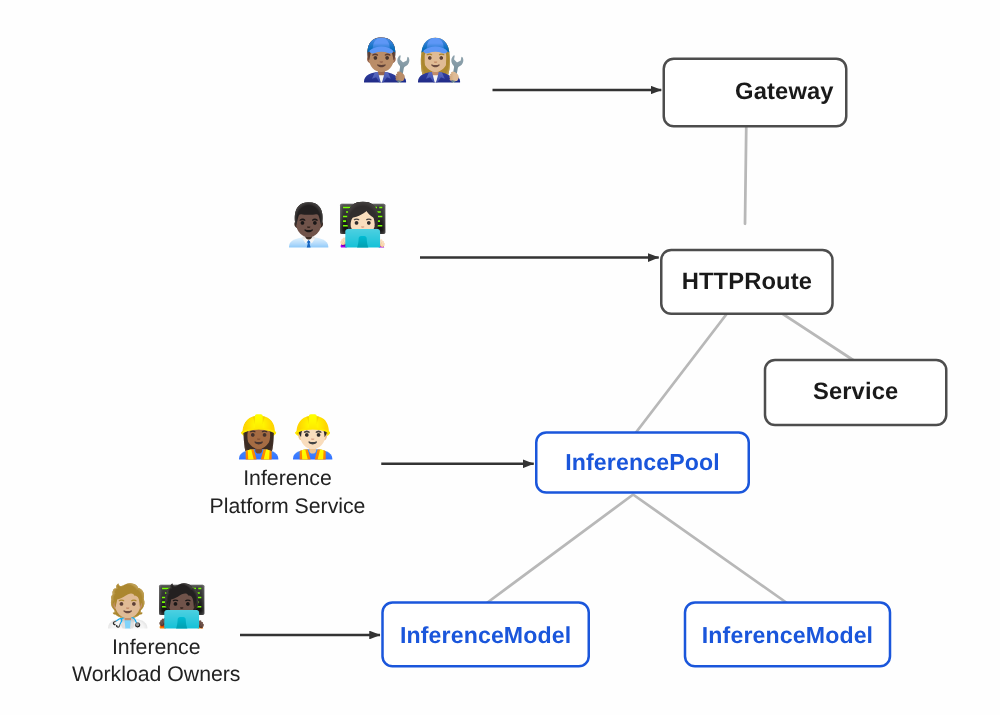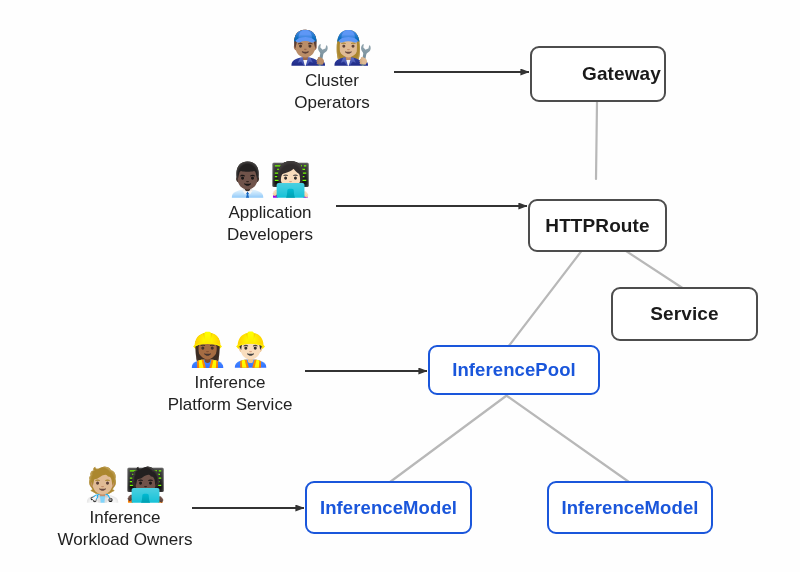--- a/index.html
+++ b/index.html
@@ -45,21 +45,21 @@
     border: 2px solid #4d4d4d;
     color: #1a1a1a;
     font-size: 19px;
   }
   .node.inference {
     border: 2.4px solid #1a56db;
     color: #1a56db;
     font-size: 18.5px;
   }
 
-  #node-gateway      { left: 530px; top: 46px;  width: 136px; height: 56px; padding-left: 47px; }
+  #node-gateway      { left: 530px; top: 46px;  width: 148px; height: 56px; padding-left: 47px; }
   #node-httproute    { left: 528px; top: 179px; width: 139px; height: 53px; margin-top: 20px; }
   #node-service      { left: 611px; top: 287px; width: 147px; height: 54px; }
   #node-inferencepool{ left: 428px; top: 345px; width: 172px; height: 50px; }
   #node-model-left   { left: 305px; top: 481px; width: 167px; height: 53px; }
   #node-model-right  { left: 547px; top: 481px; width: 166px; height: 53px; }
 
   
   .persona {
     position: absolute;
     display: flex;
@@ -138,32 +138,24 @@
   <div class="node inference" id="node-model-left">
     <span>InferenceModel</span>
   </div>
 
   <div class="node inference" id="node-model-right">
     <span>InferenceModel</span>
   </div>
 
   <div class="persona" id="persona-cluster-operators">
     <div class="persona-emojis">👨🏽‍🔧👩🏼‍🔧</div>
-    <div class="persona-label">
-      <span class="line">Cluster</span>
-      <span class="line">Operators</span>
-    </div>
   </div>
 
   <div class="persona" id="persona-app-developers">
     <div class="persona-emojis">👨🏿‍💼👩🏻‍💻</div>
-    <div class="persona-label">
-      <span class="line">Application</span>
-      <span class="line">Developers</span>
-    </div>
   </div>
 
   <div class="persona" id="persona-platform-owners">
     <div class="persona-emojis">👷🏾‍♀️👷🏻‍♂️</div>
     <div class="persona-label">
       <span class="line">Inference</span>
       <span class="line">Platform Service</span>
     </div>
   </div>
 

